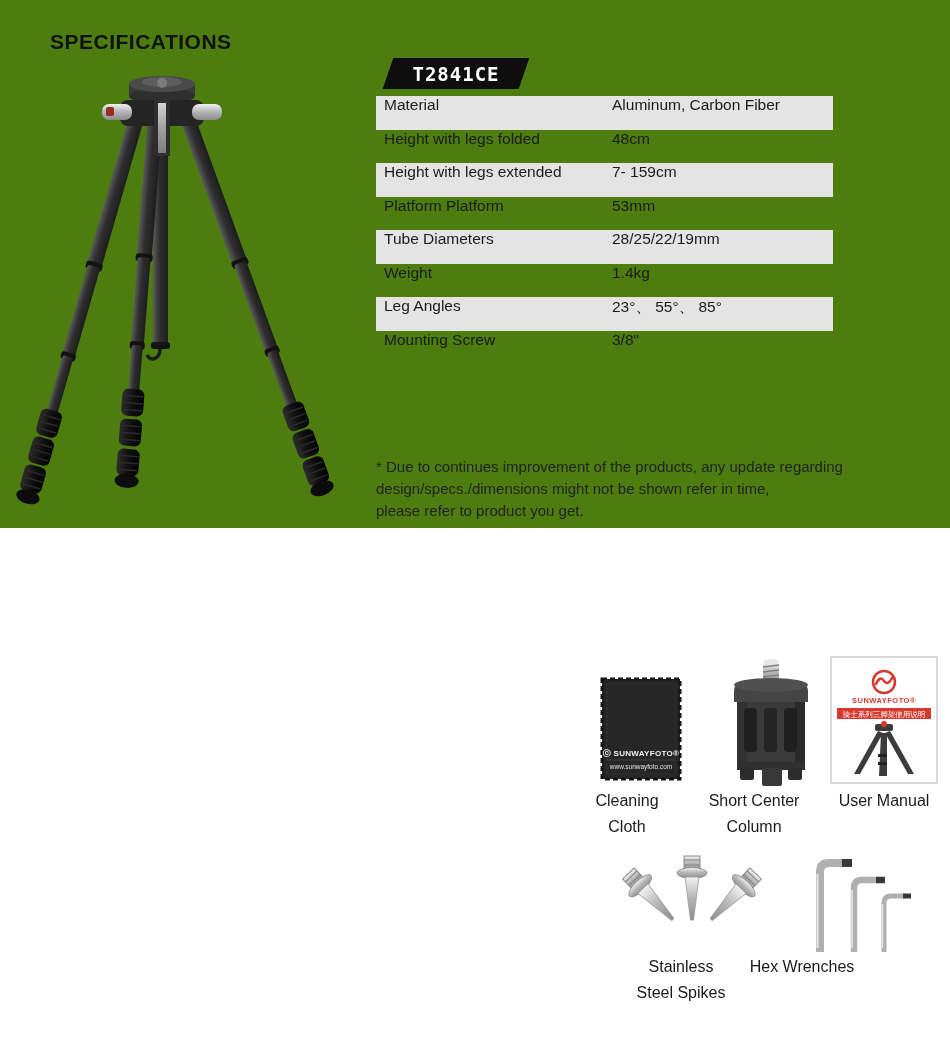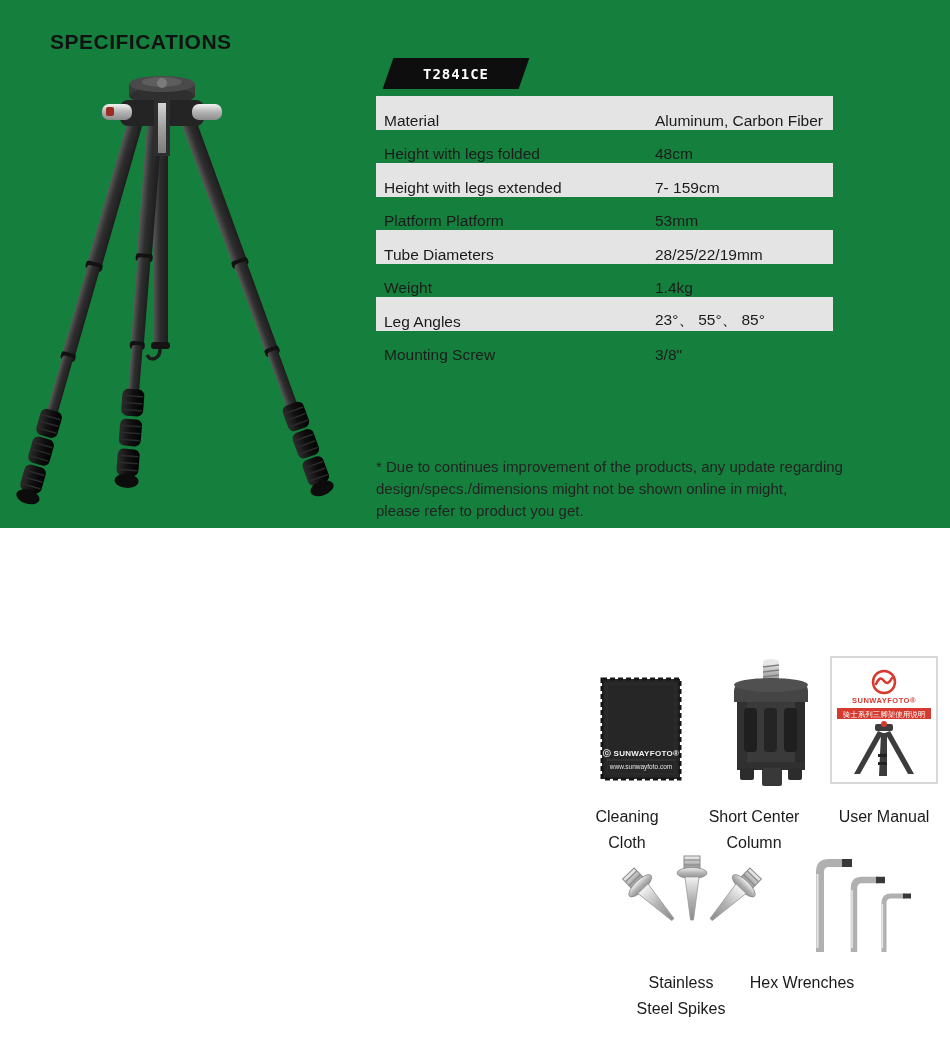--- a/index.html
+++ b/index.html
@@ -3,56 +3,56 @@
 <meta charset="utf-8">
 <style>
   * { margin:0; padding:0; box-sizing:border-box; }
   body {
     width:950px; height:1047px; position:relative;
     font-family:"Liberation Sans", sans-serif;
     background:#ffffff; overflow:hidden; color:#1b1b1b;
   }
   .top-section {
     position:absolute; left:0; top:0; width:950px; height:528px;
-    background:#15803d;
+    background:#4d7c0f;
   }
   .bottom-section {
     position:absolute; left:0; top:538px; width:950px; height:509px;
     background:#ffffff;
   }
   .spec-title {
     position:absolute; left:50px; top:30px;
     font-size:21px; font-weight:bold; letter-spacing:0.5px; color:#111;
   }
   .tripod-figure { position:absolute; left:2px; top:56px; width:352px; height:462px; }
 
   .model-badge {
     position:absolute; left:388px; top:58px; width:136px; height:31px;
   }
   .model-badge .skewbox {
     position:absolute; inset:0; background:#0e0e0e; transform:skewX(-19deg);
   }
   .model-badge .label {
     position:absolute; inset:0; display:flex; align-items:center; justify-content:center;
     color:#fff; font-family:"DejaVu Sans Mono", monospace; font-weight:bold;
-    font-size:14px; letter-spacing:1px;
+    font-size:19px; letter-spacing:1px;
   }
   .spec-table { position:absolute; left:376px; top:96px; width:457px; }
-  .spec-row { display:flex; align-items:flex-end; height:33.5px; font-size:15.5px;gap:43px; }
+  .spec-row { display:flex; align-items:flex-start; height:33.5px; font-size:15.5px; }
   .spec-row:nth-child(odd) { background:#e4e4e4; }
   .spec-row .cell-label { flex:0 0 236px; padding-left:8px; }
   .spec-row .cell-value { flex:1; }
   .disclaimer {
     position:absolute; left:376px; top:456px; width:560px;
     font-size:15px; line-height:22px; color:#222;
   }
 
   .acc-img { position:absolute; }
   .acc-label {
-    position:absolute; text-align:center; font-size:16px; line-height:26px; color:#1a1a1a;margin-top:16px;
+    position:absolute; text-align:center; font-size:16px; line-height:26px; color:#1a1a1a;
   }
   svg text { font-family:"Liberation Sans", sans-serif; }
 </style>
 </head>
 <body>
 
 <svg width="0" height="0" style="position:absolute" aria-hidden="true">
   <defs>
     <linearGradient id="tg" x1="0" y1="0" x2="1" y2="0">
       <stop offset="0" stop-color="#5a5a5a"></stop>
@@ -217,21 +217,21 @@
         <div class="cell-value">23°、 55°、 85°</div>
       </div>
     <div class="spec-row">
         <div class="cell-label">Mounting Screw</div>
         <div class="cell-value">3/8"</div>
       </div>
   </div>
 
   <div class="disclaimer">
     <div>* Due to continues improvement of the products, any update regarding</div>
-    <div>design/specs./dimensions might not be shown online in might,</div>
+    <div>design/specs./dimensions might not be shown refer in time,</div>
     <div>please refer to product you get.</div>
   </div>
 </div>
 
 <div class="bottom-section">
 
   <svg class="acc-img" style="left:597px; top:134px; width:88px; height:114px" viewBox="0 0 88 114">
     <rect x="5" y="7" width="78" height="100" fill="#262626" stroke="#141414" stroke-width="3" stroke-dasharray="5 3"></rect>
     <rect x="10" y="12" width="68" height="90" fill="none" stroke="#2e2e2e" stroke-width="1"></rect>
     <text x="44" y="84" text-anchor="middle" font-size="8" font-weight="bold" fill="#f2f2f2" letter-spacing="0.3">ⓒ SUNWAYFOTO®</text>

